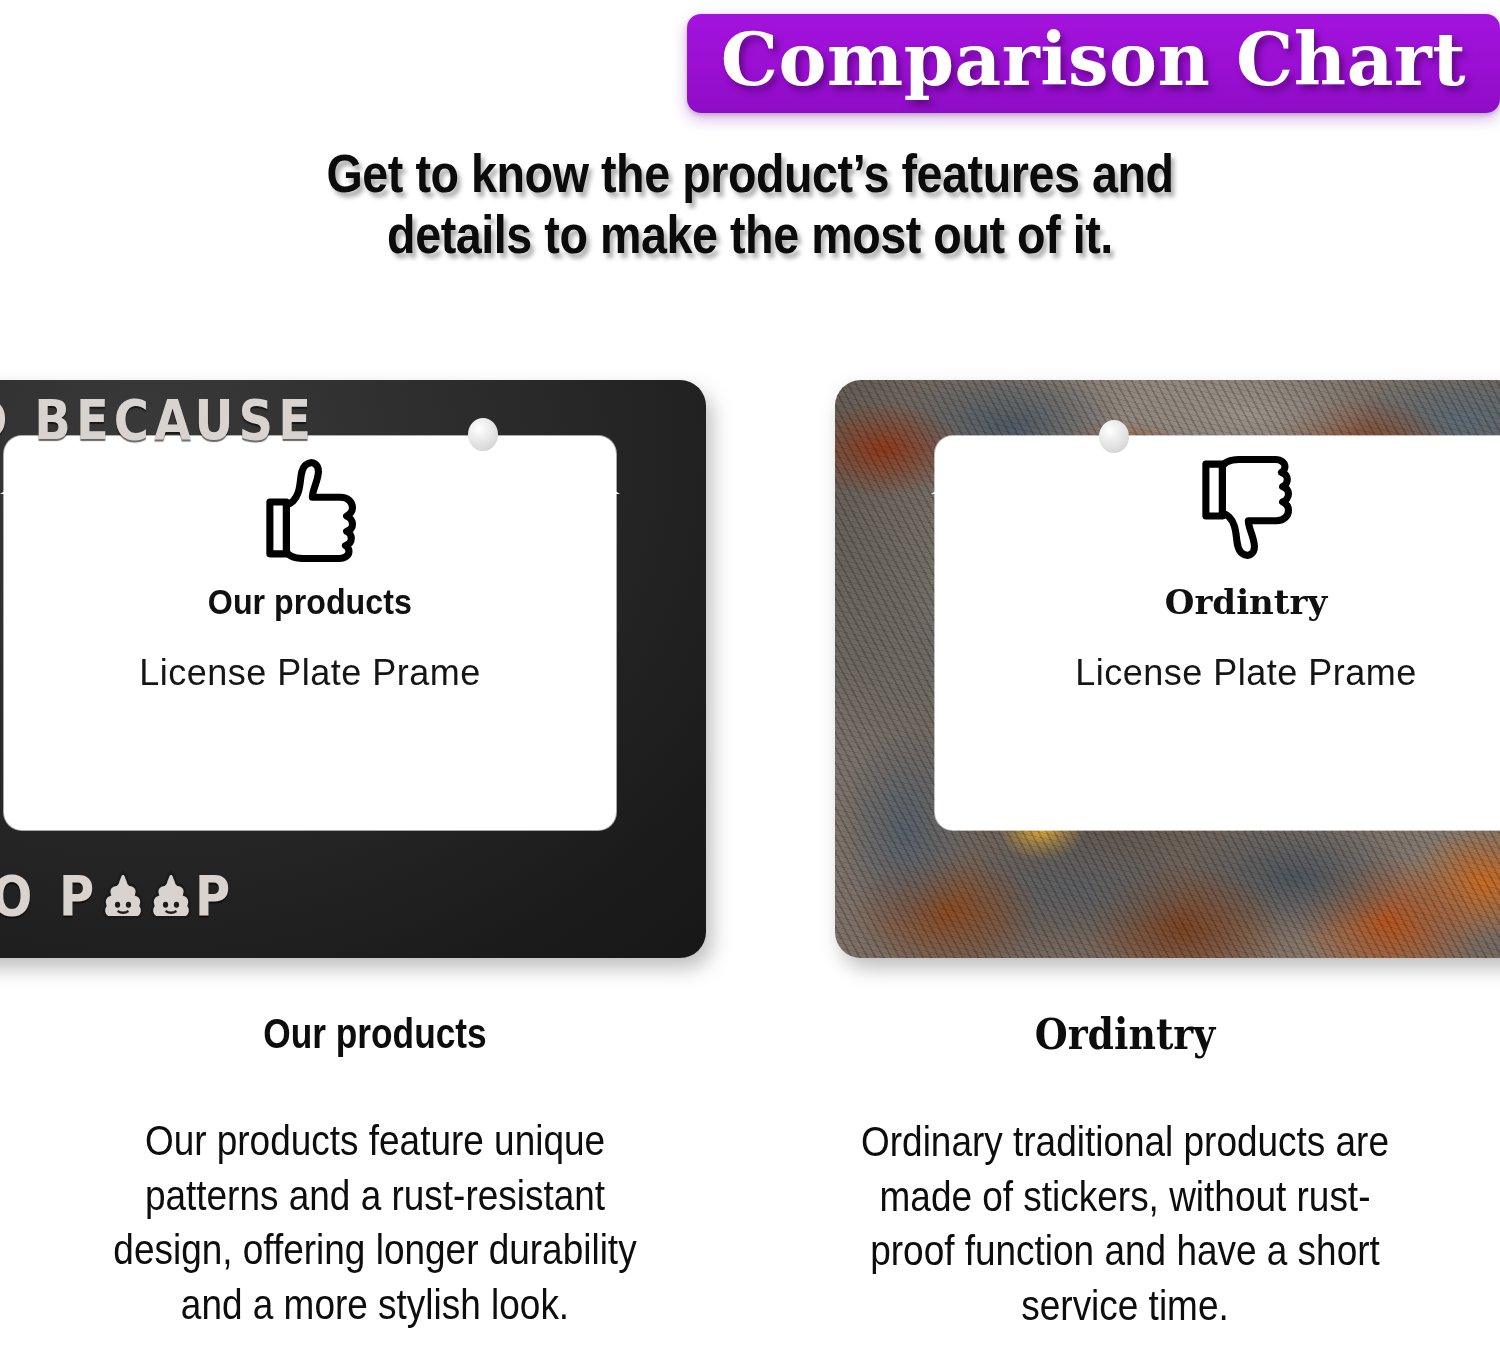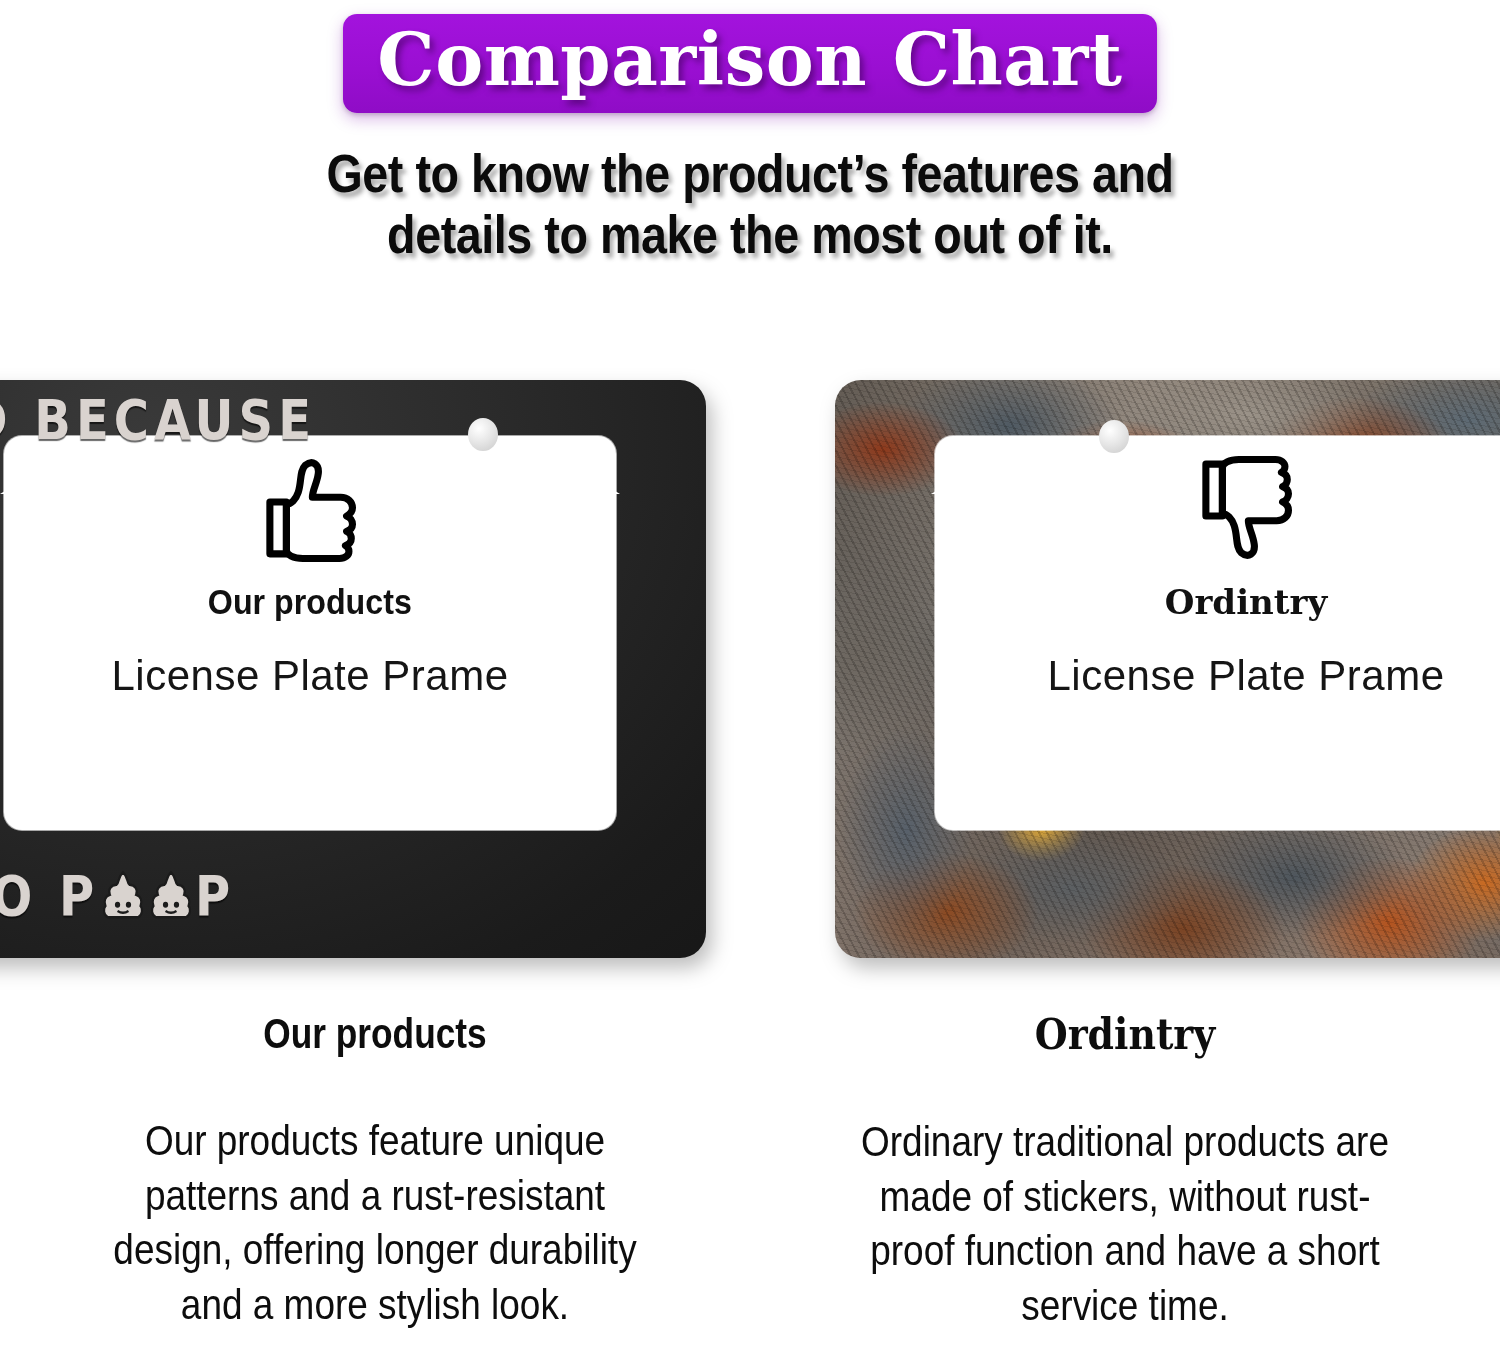--- a/index.html
+++ b/index.html
@@ -8,21 +8,21 @@
     background:#ffffff;
     font-family:"Liberation Sans", sans-serif;
     overflow:hidden;
     position:relative;
   }
 
   
   .header-wrap{
     width:100%;
     display:flex;
-    justify-content:center;
+    justify-content:flex-end;
     padding-top:14px;
   }
   .title-banner{
     background:linear-gradient(180deg,#a313dd 0%,#9a0fd2 55%,#8f0cc6 100%);
     border-radius:14px;
     padding:6px 34px 12px 34px;
     box-shadow:0 6px 16px rgba(120,0,170,.28), 0 2px 4px rgba(0,0,0,.18);
     min-width:806px;
     text-align:center;
     box-sizing:border-box;
@@ -191,21 +191,21 @@
     font-size:35px;
     color:#111;
     text-align:center;
   }
   .win-title.sans{ font-family:"Liberation Sans",sans-serif; font-weight:700; transform:scaleX(.92); }
   .win-title.serif{ font-family:"DejaVu Serif",serif; font-weight:700; font-size:34px; }
   .win-sub{
     margin-top:30px;
     font-family:"Liberation Sans", sans-serif;
     font-weight:300;
-    font-size:42px;
+    font-size:36px;
     color:#151515;
     letter-spacing:.5px;
     text-align:left;
     white-space:nowrap;
   }
 
   
   .compare-row{
     position:absolute;
     left:0; top:1010px;

